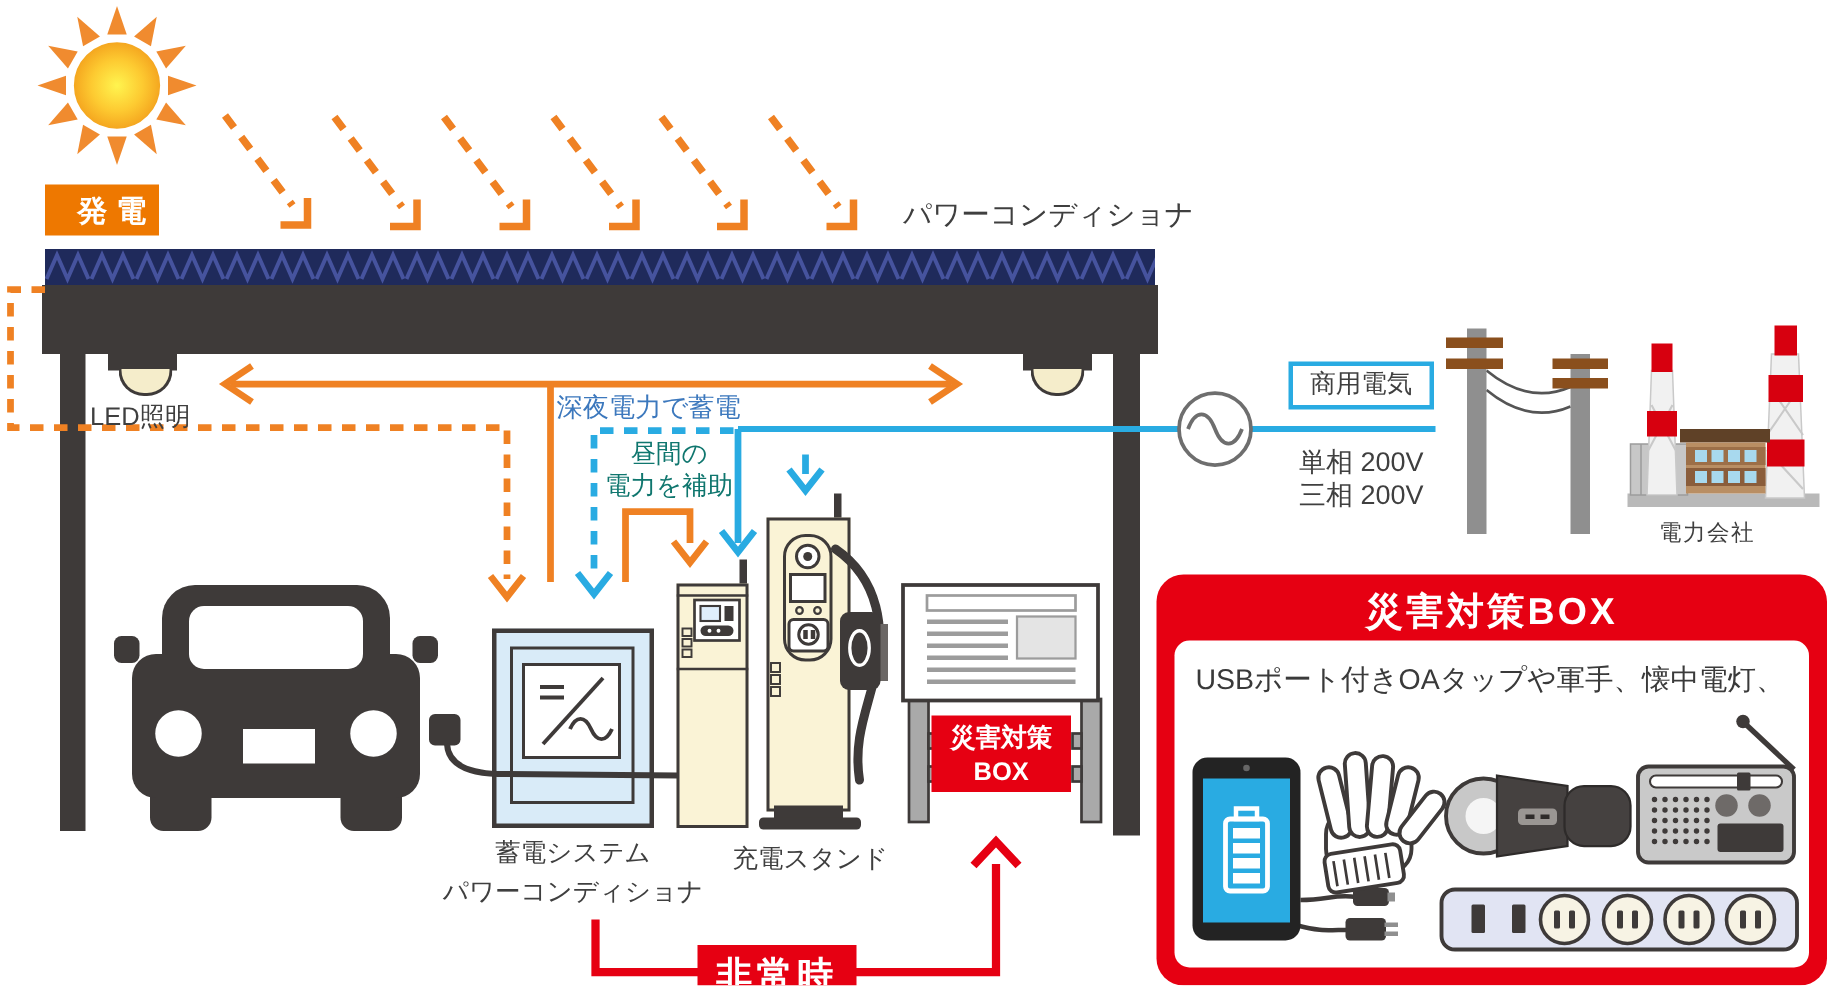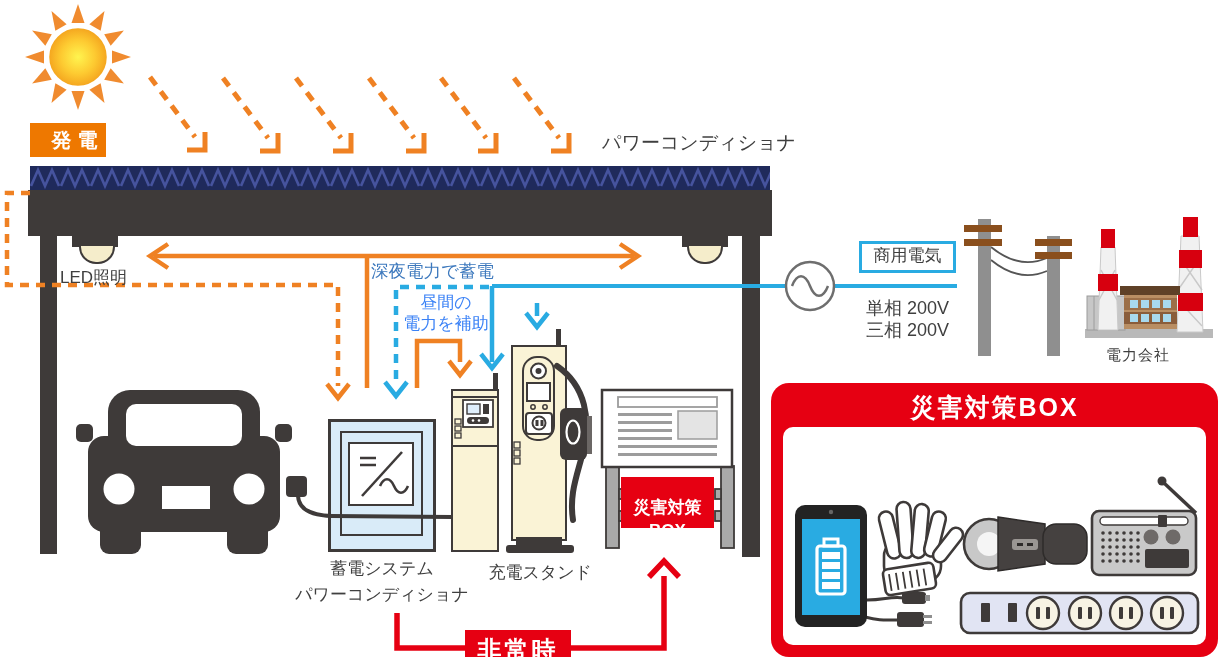--- a/index.html
+++ b/index.html
@@ -10,30 +10,30 @@
   .z2{z-index:2}.z3{z-index:3}.z4{z-index:4}.z5{z-index:5}
   .gen-box{background:#ee7800;color:#fff;font-weight:bold;font-size:20px;letter-spacing:6px;
            width:76px;height:34px;display:flex;align-items:center;justify-content:center;padding-left:19px;box-sizing:border-box;}
   .pillar{background:#3e3a39;}
   .ledmount{background:#3e3a39;}
   .leddome{background:#f5edcb;border:2px solid #3e3a39;border-top:none;border-radius:0 0 17px 17px/0 0 17px 17px;}
   .bat-outer{background:#d9ebf8;border:3px solid #3e3a39;}
   .bat-mid{position:absolute;left:9px;top:9px;width:79px;height:101px;background:#d9ebf8;border:2px solid #3e3a39;}
   .bat-core{position:absolute;left:17px;top:20px;width:62px;height:60px;background:#fff;border:2px solid #3e3a39;}
   .stand{background:#faf3d6;border:2px solid #3e3a39;box-sizing:border-box;}
-  .red-sign{background:#e60012;color:#fff;font-weight:bold;text-align:center;font-size:17px;line-height:23px;padding-top:19px;box-sizing:border-box;}
+  .red-sign{background:#e60012;color:#fff;font-weight:bold;text-align:center;font-size:17px;line-height:23px;padding-top:3px;box-sizing:border-box;}
   .emg-box{background:#e60012;color:#fff;font-weight:bold;font-size:24px;letter-spacing:3px;
            display:flex;align-items:center;justify-content:center;margin-top:32px;}
   .panel{background:#e60012;border-radius:18px;}
   .panel-title{position:absolute;left:0;top:8px;width:100%;text-align:center;color:#fff;font-weight:bold;font-size:25px;letter-spacing:2px;}
   .panel-white{position:absolute;left:12px;top:44px;width:423px;height:218px;background:#fff;border-radius:10px;}
   .panel-desc{position:absolute;left:14px;top:12px;width:400px;font-size:19px;line-height:30px;color:#3a3a3a;}
   .cpower{background:#fff;border:3px solid #29abe2;width:97px;height:32px;display:flex;align-items:flex-start;justify-content:center;font-size:17px;color:#3f3f3f;box-sizing:border-box;}
   .blue-txt{color:#3c78bd;font-size:17.5px;}
-  .orange-txt{color:#3b82f6;font-size:17px;line-height:21px;text-align:center;}
+  .orange-txt{color:#0f766e;font-size:17px;line-height:21px;text-align:center;}
 </style>
 </head>
 <body>
 
 <div id="stage">
 
   <svg class="abs z2" style="left:14px;top:2px" width="130" height="120" viewBox="14 2 130 120">
     <defs>
       <radialGradient id="sg">
           <stop offset="0%" stop-color="#fff44f"></stop>
@@ -307,21 +307,21 @@
     <g stroke="#e60012" stroke-width="5.5" fill="none">
       <path d="M397,613 L397,648 L664,648 L664,576"></path>
       <polyline points="649,577 664,561 679,577"></polyline>
     </g>
   </svg>
 
   <div class="abs z4 panel" style="left:771px;top:383px;width:447px;height:274px">
     <div class="panel-title">災害対策BOX</div>
     <div class="panel-white">
       <div class="panel-desc">
-        <br>
+        <span>USBポート付きOAタップや軍手、懐中電灯、</span><br>
       </div>
     </div>
   </div>
 
   <svg class="abs z5" style="left:780px;top:470px" width="438" height="187" viewBox="780 470 438 187">
 
     <g>
       <path d="M867,600 C885,600 890,596 904,598" stroke="#3e3a39" stroke-width="3" fill="none"></path>
       <path d="M865,617 C880,621 885,620 899,620" stroke="#3e3a39" stroke-width="3" fill="none"></path>
       <rect x="902" y="592" width="24" height="12" rx="3" fill="#3e3a39"></rect>

